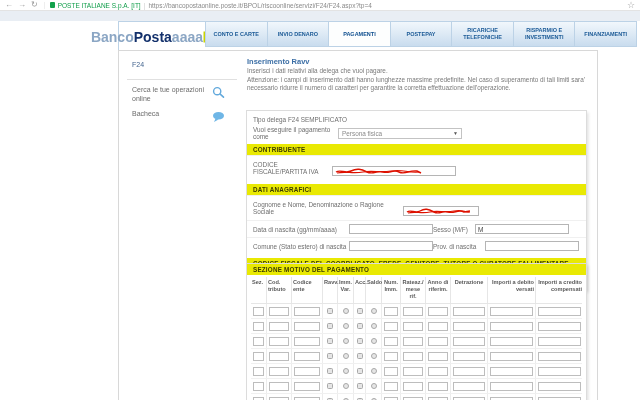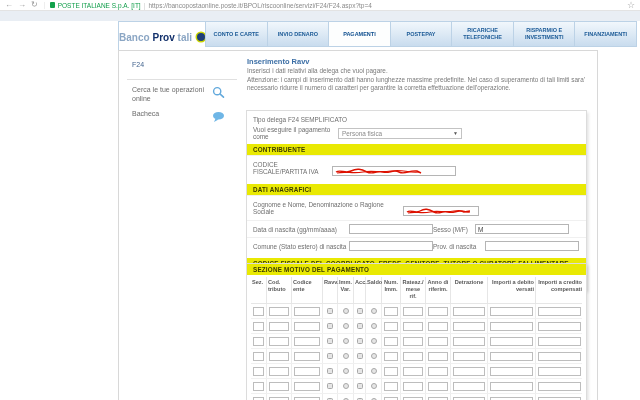--- a/index.html
+++ b/index.html
@@ -18,21 +18,21 @@
   .addr-sep { color:#ccc; margin:0 3px; font-size:6.5px; }
   .url { color:#8a8a8a; font-size:6.5px; white-space:nowrap; overflow:hidden; }
   .star { position:absolute; right:5px; top:0; color:#a0a0a0; font-size:9px; line-height:11px; }
 
   
   .page-band { position:absolute; left:0; top:11px; width:640px; height:10px; background:#e9eef4; }
 
   
   .logo-box { position:absolute; left:118px; top:21px; width:87px; height:32px;
               background:#fff; border:1px solid #bcd2e6; border-right:none;
-              display:flex; align-items:center; justify-content:space-between; font-size:10px; }
+              display:flex; align-items:center; justify-content:flex-end; font-size:14px; }
   .logo-banco, .logo-online { color:#8ba6c4; font-weight:bold; }
   .logo-posta { color:#12306b; font-weight:bold; }
   .logo-globe { display:inline-block; width:8px; height:8px; border-radius:50%;
                 background:#1f3f77; box-shadow:0 0 0 1.5px #c9d400; margin-left:2px; }
   .nav-tabs { position:absolute; left:205px; top:21px; width:432px; height:26px;
               display:flex; background:linear-gradient(#f1f7fc,#c9dcee);
               border:1px solid #bcd2e6; }
   .tab { flex:1; display:flex; align-items:center; justify-content:center; text-align:center;
          font-size:5.5px; font-weight:bold; color:#1b5a96; border-right:1px solid #bcd2e6;
          padding:1px 2px; line-height:1.25; cursor:pointer; }
@@ -110,22 +110,22 @@
     <span class="addr-sep">|</span>
     <span class="url">https://bancopostaonline.poste.it/BPOL/riscoonline/servizi/F24/F24.aspx?tp=4</span>
   </div>
   <span class="star">☆</span>
 </div>
 
 <div class="page-band"></div>
 
 <div class="logo-box">
   <span class="logo-banco">Banco</span>
-    <span class="logo-posta">Prov</span>
-    <span class="logo-online">tali</span>
+    <span class="logo-posta">Posta</span>
+    <span class="logo-online">aaaa</span>
   <span class="logo-globe"></span>
 </div>
 
 <div class="nav-tabs">
   <div class="tab">CONTO E CARTE</div>
   <div class="tab">INVIO DENARO</div>
   <div class="tab active">PAGAMENTI</div>
   <div class="tab">POSTEPAY</div>
   <div class="tab">RICARICHE TELEFONICHE</div>
   <div class="tab">RISPARMIO E INVESTIMENTI</div>

